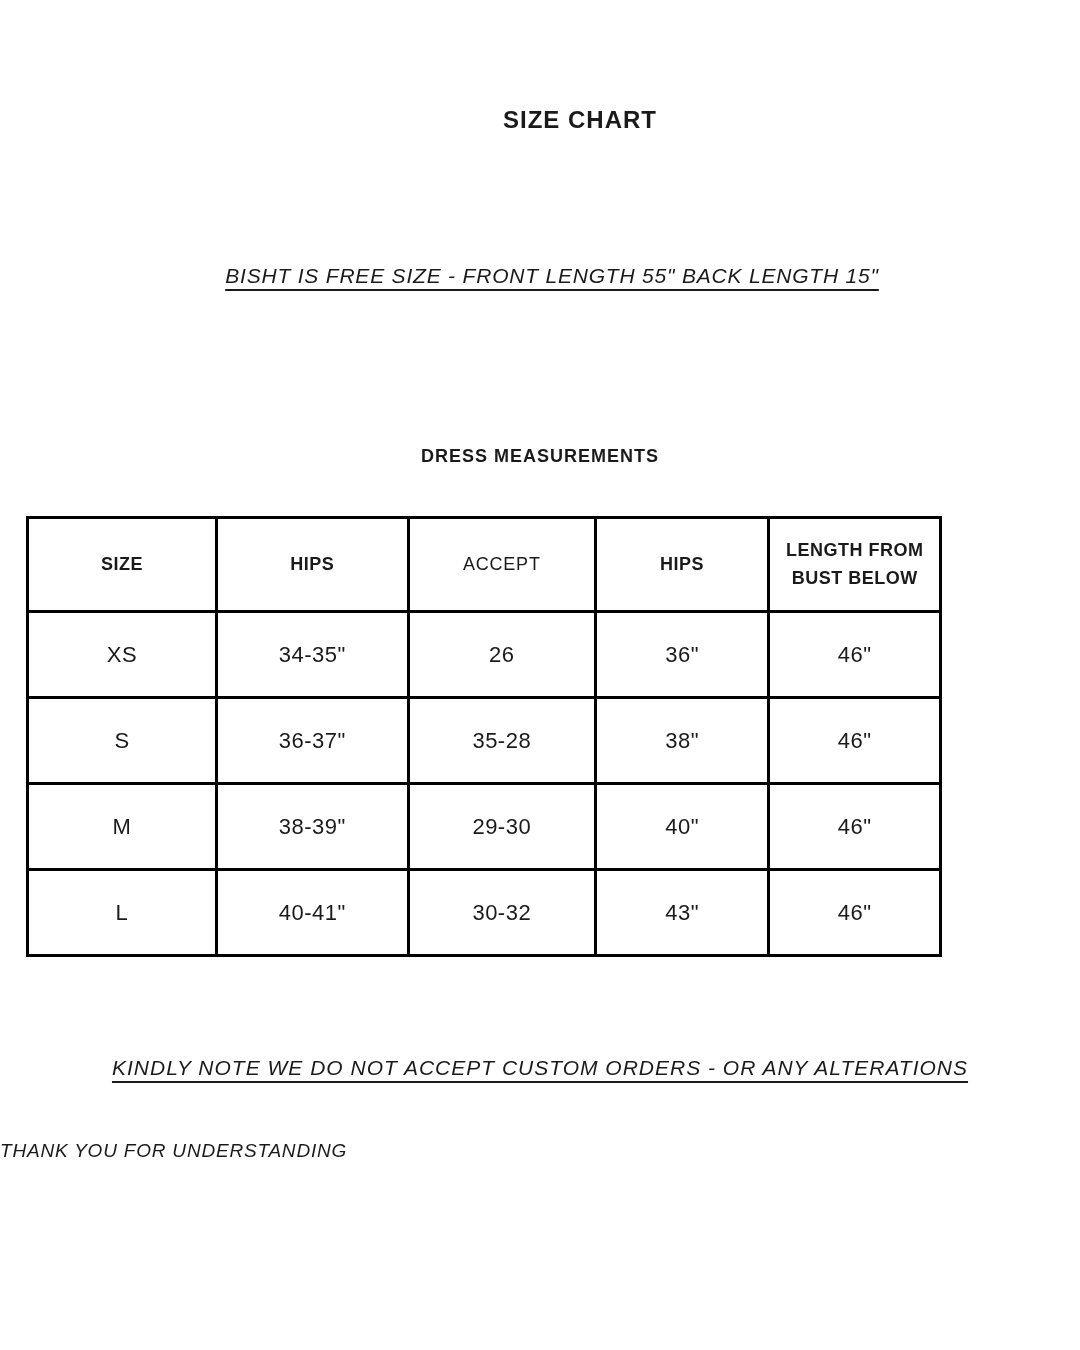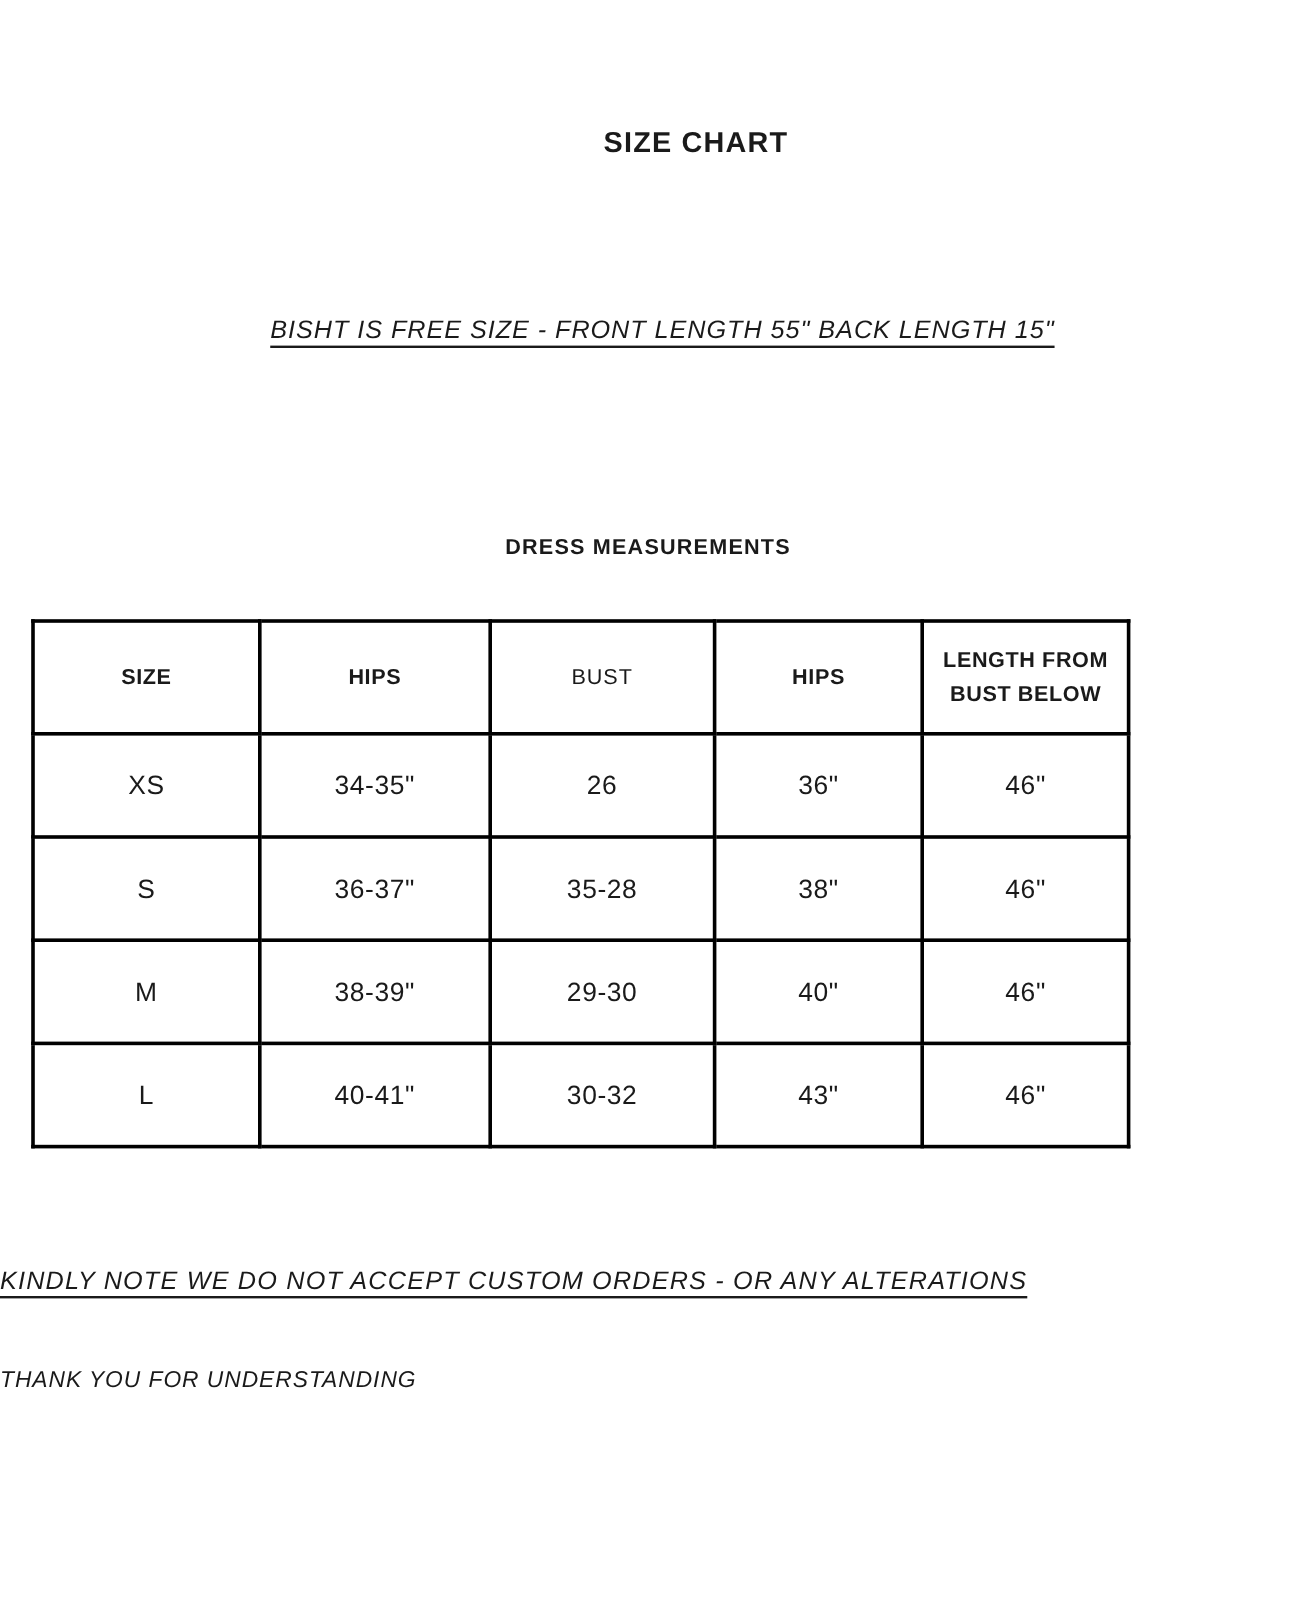--- a/index.html
+++ b/index.html
@@ -93,20 +93,21 @@
   table.size-table td {
     font-size: 22px;
     font-weight: 400;
     letter-spacing: 0.5px;
   }
   .note-primary {
     position: absolute;
     top: 1056px;
     left: 0;
     width: 100%;
+    text-align: center;
     font-size: 21px;
     font-style: italic;
     letter-spacing: 1px;
     text-decoration: underline;
     text-decoration-thickness: 2px;
     text-underline-offset: 6px;
     margin: 0;
   }
   .note-secondary {
     position: absolute;
@@ -136,21 +137,21 @@
       <col style="width:20.7%">
       <col style="width:21.0%">
       <col style="width:20.5%">
       <col style="width:19.0%">
       <col style="width:18.8%">
     </colgroup>
     <thead>
       <tr id="header-row">
           <th>SIZE</th>
           <th>HIPS</th>
-          <th class="regular">BUST</th>
+          <th class="regular">ACCEPT</th>
           <th>HIPS</th>
           <th>LENGTH FROM BUST BELOW</th>
         </tr>
     </thead>
     <tbody id="table-body">
         <tr>
           <td>XS</td>
           <td>34-35"</td>
           <td>26</td>
           <td>36"</td>

